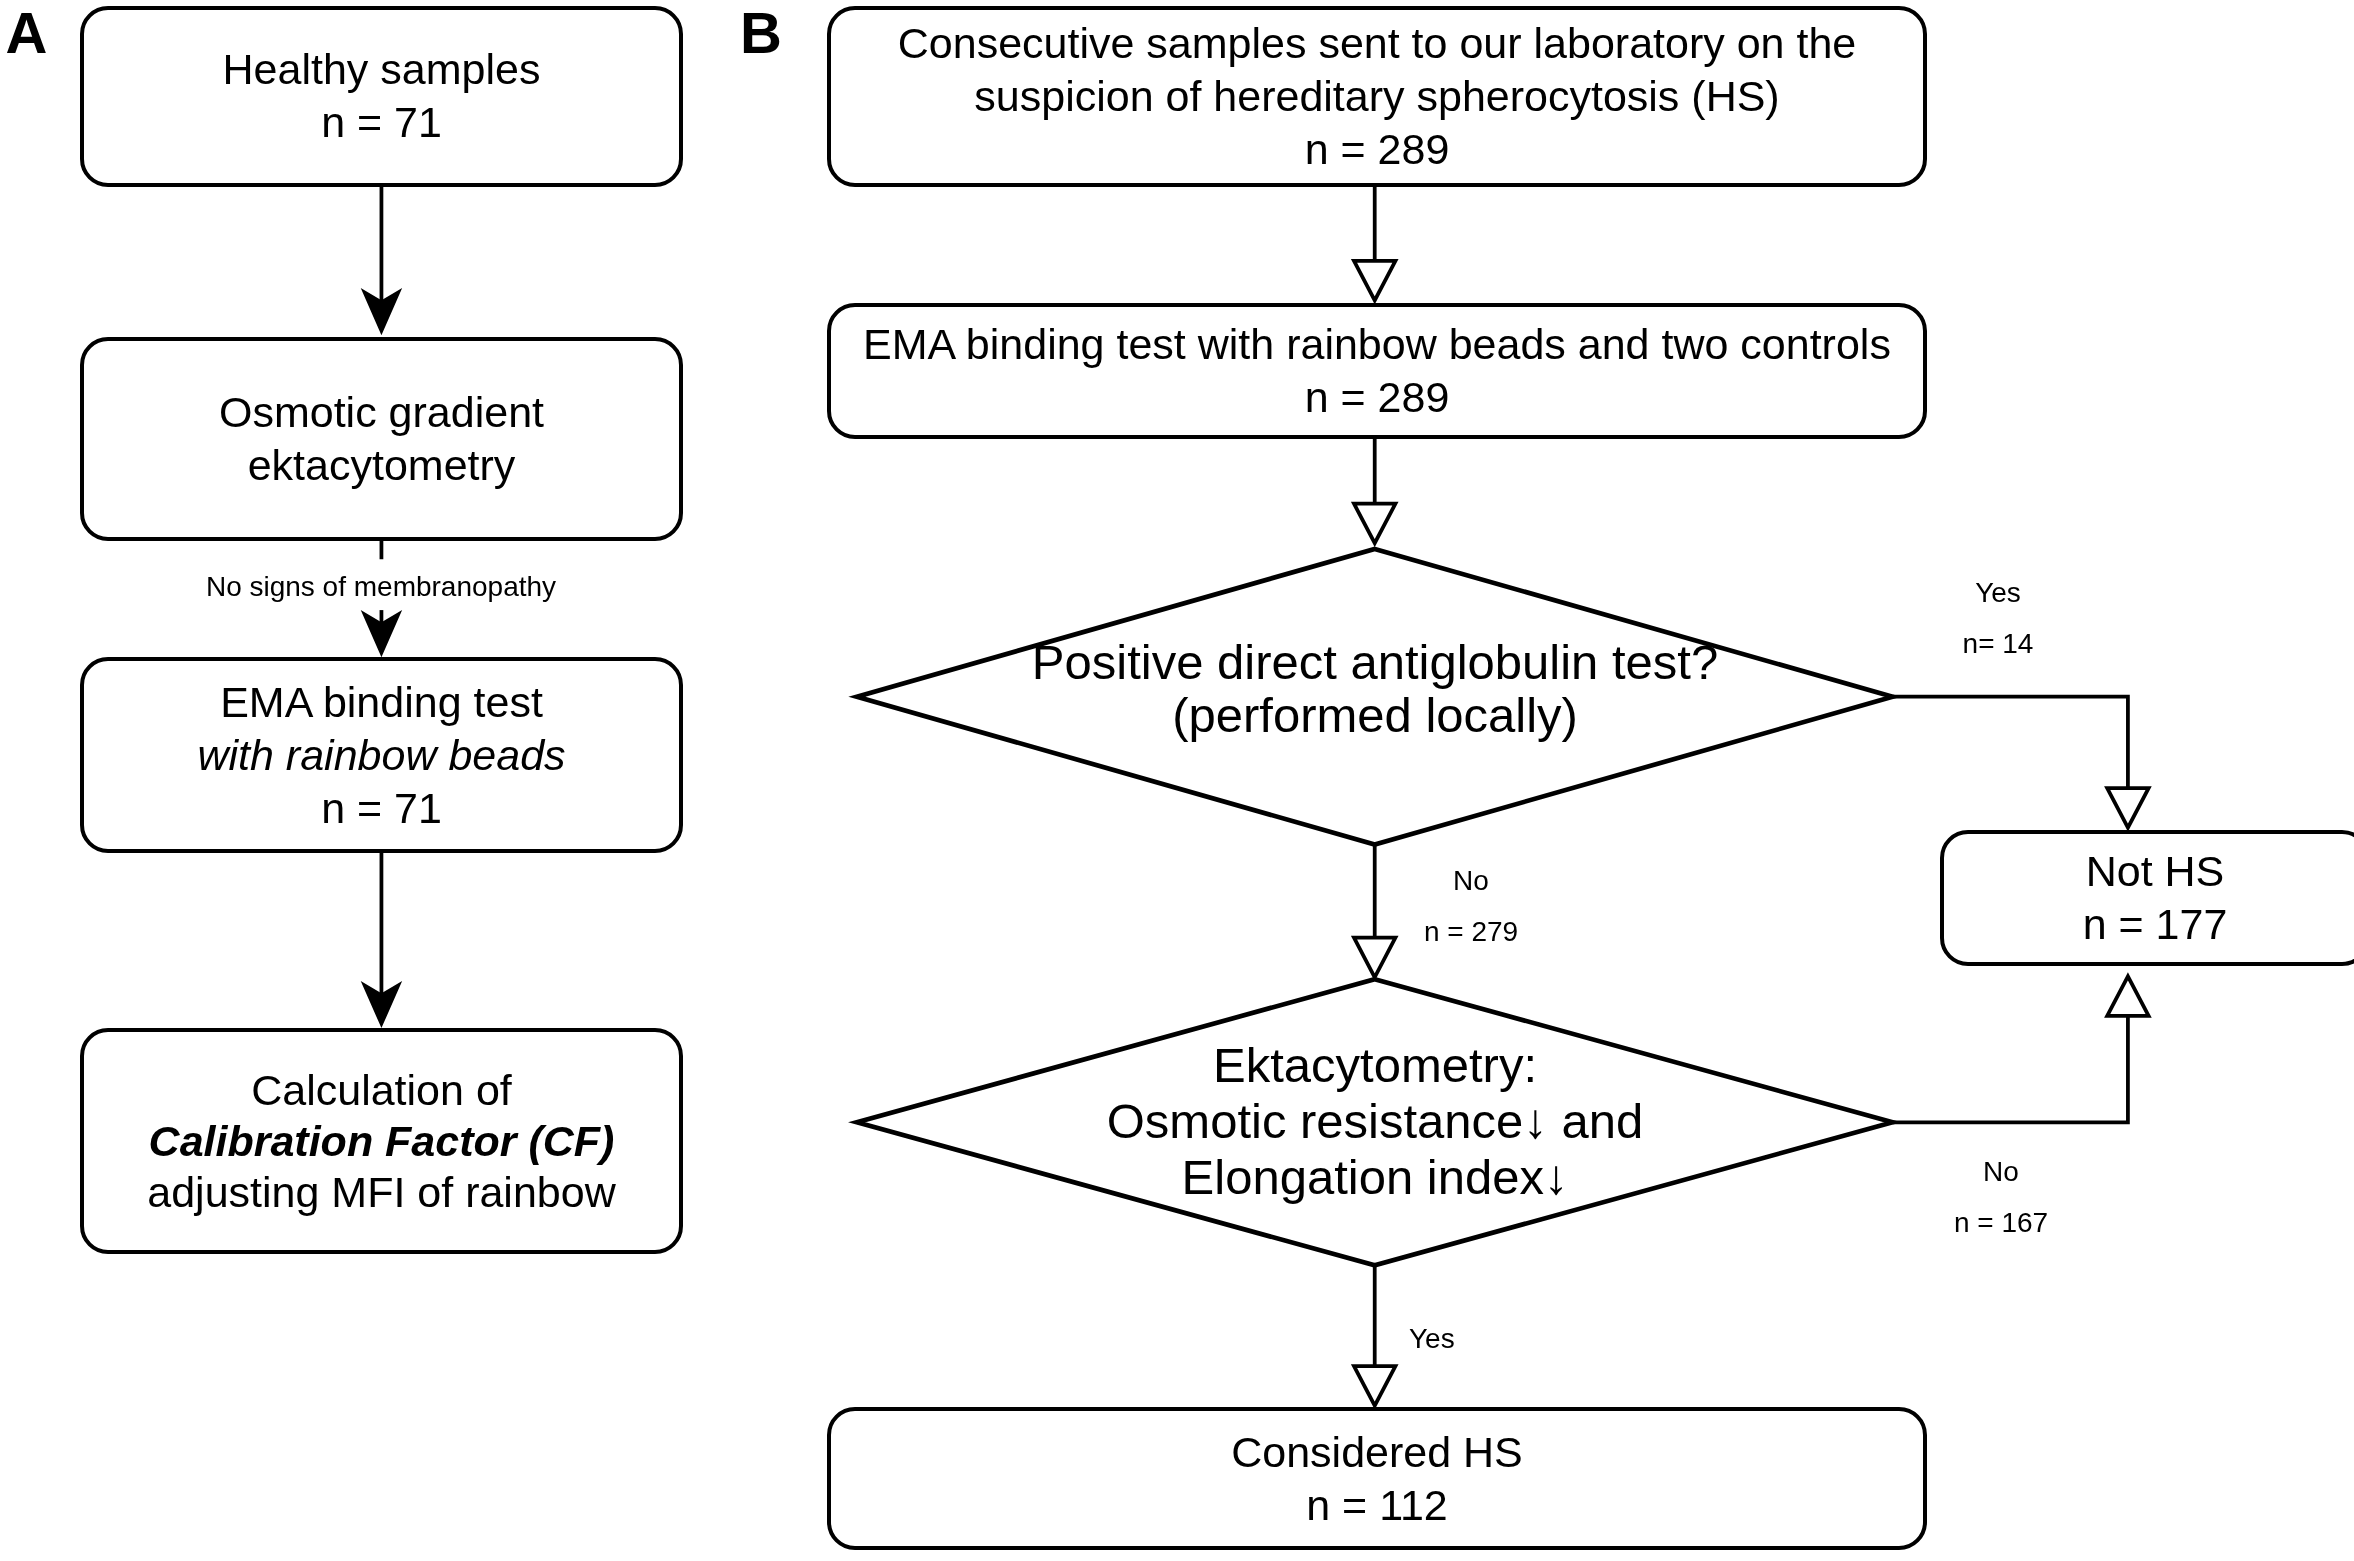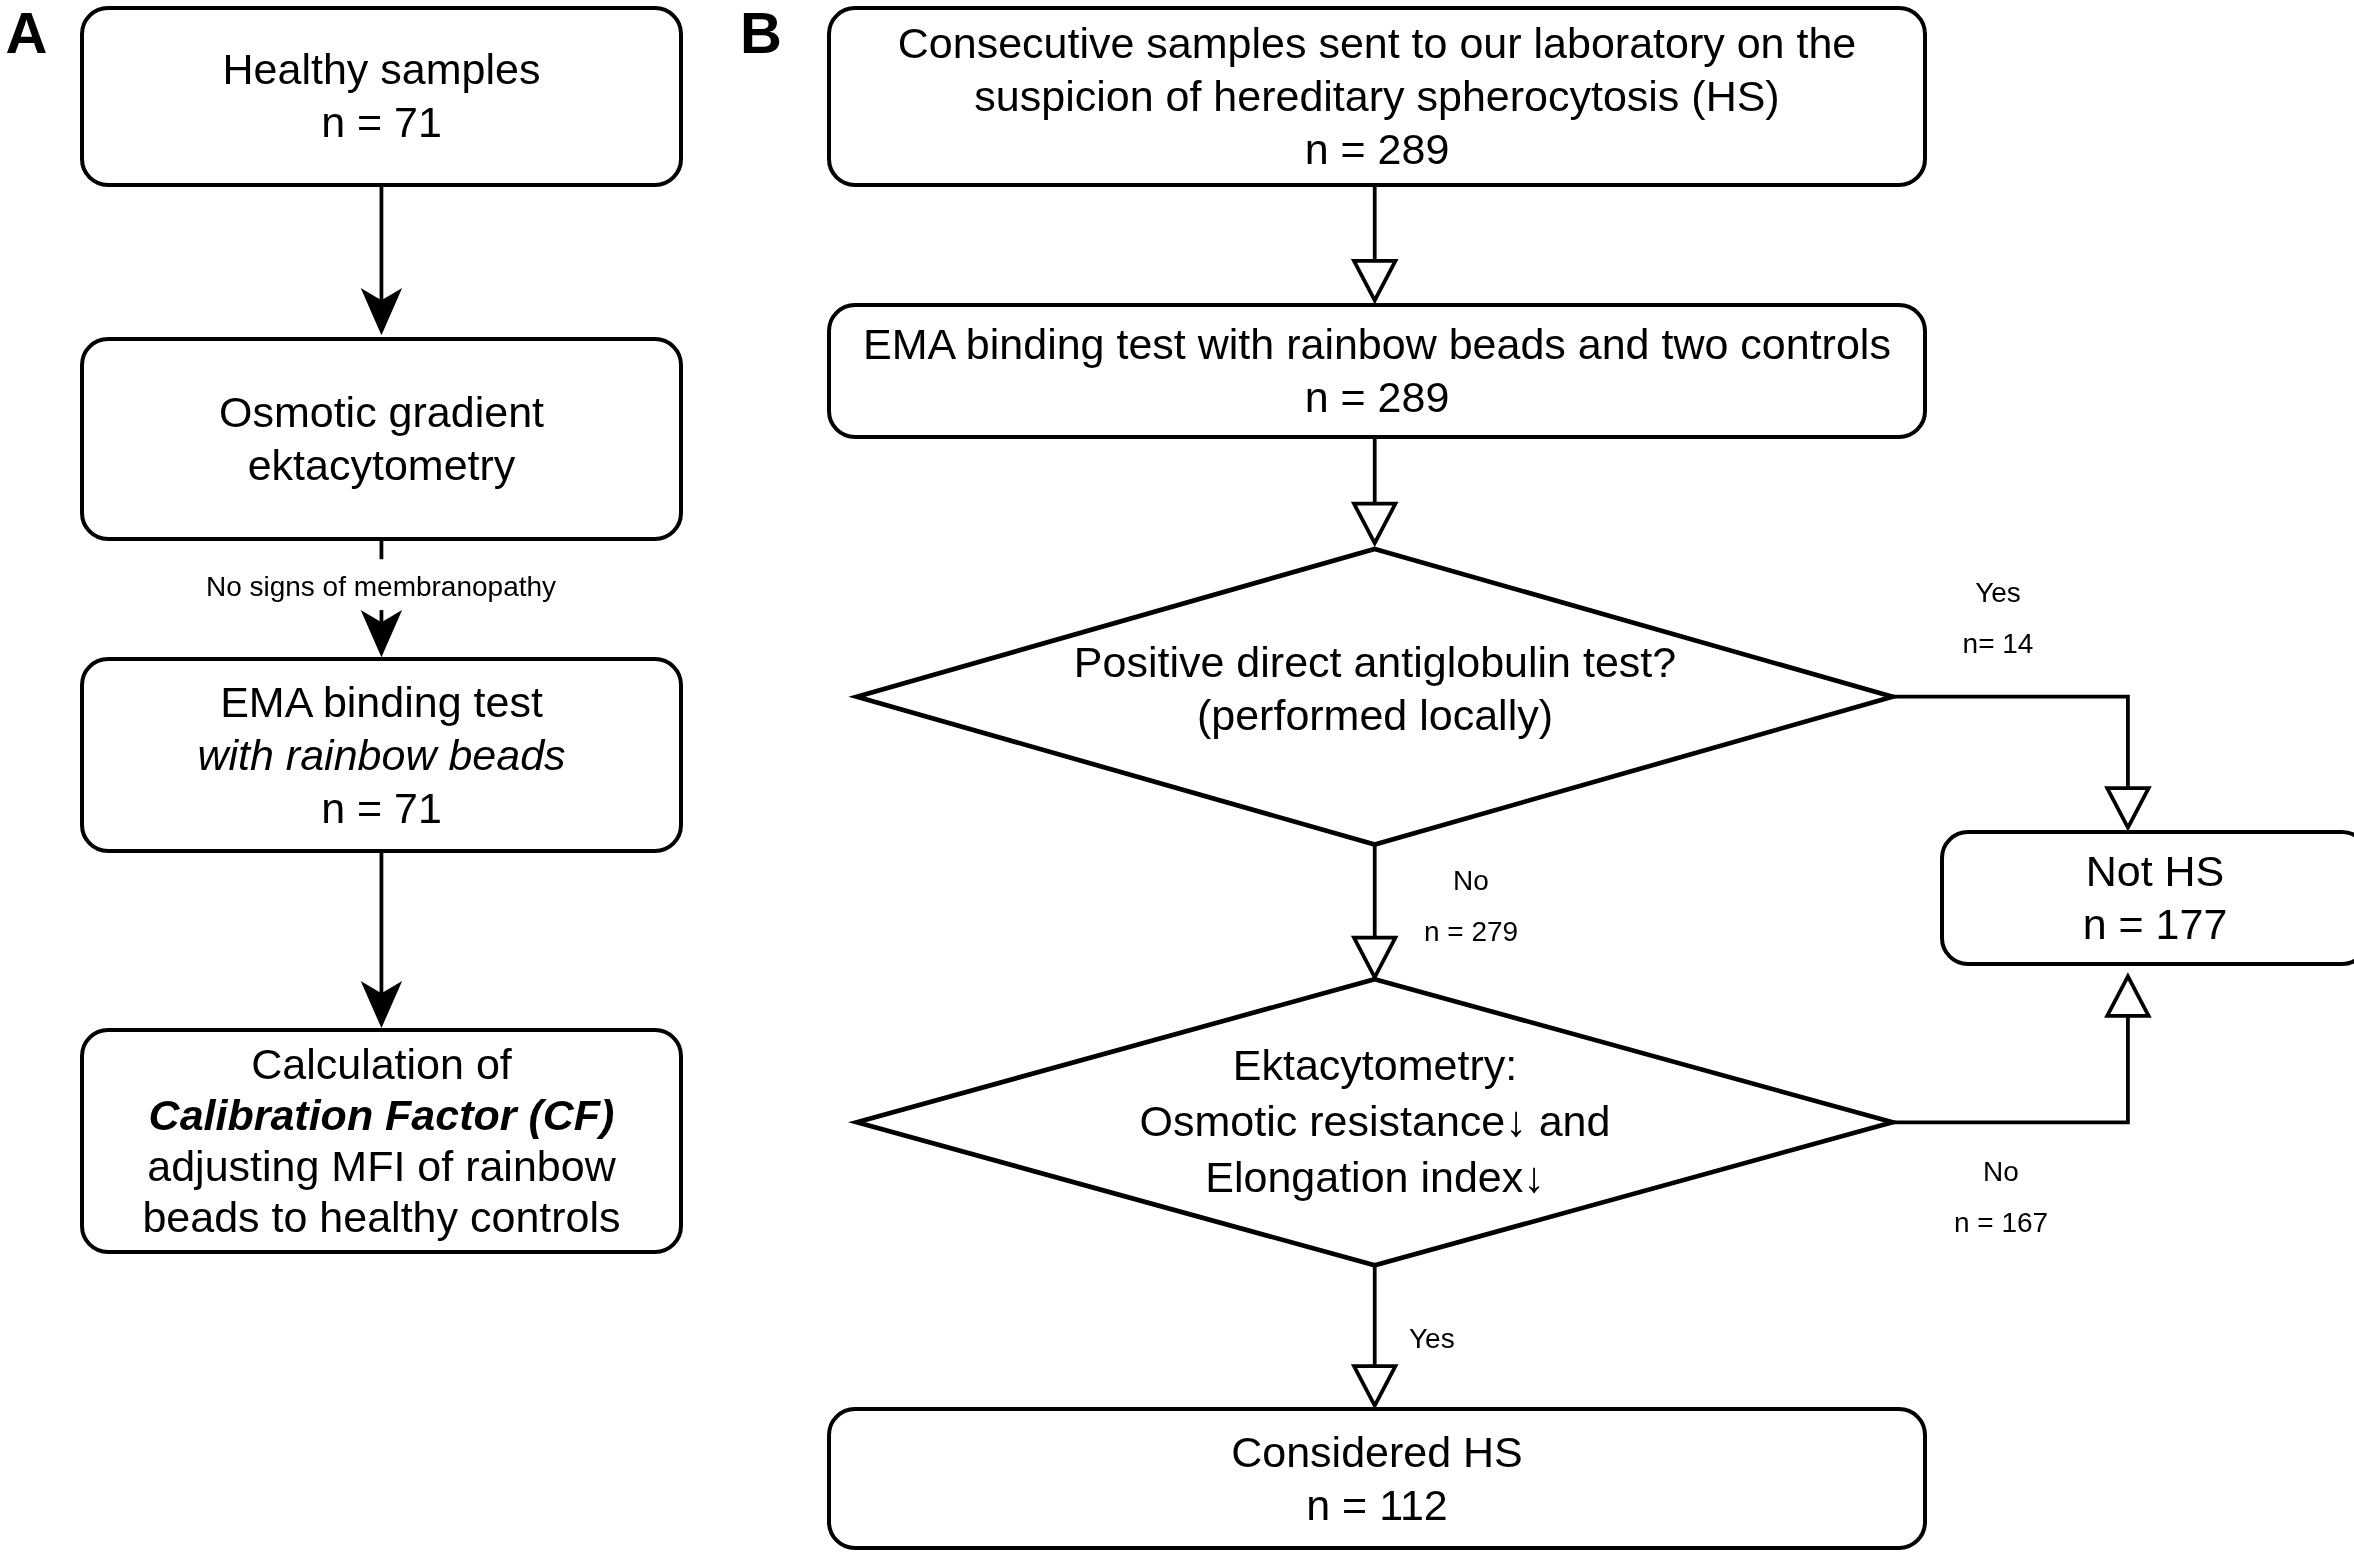--- a/index.html
+++ b/index.html
@@ -29,21 +29,21 @@
     align-items:center;
     justify-content:center;
     text-align:center;
     font-size:43px;
     line-height:53px;
   }
   .dtext{
     position:absolute;
     transform:translate(-50%,-50%);
     text-align:center;
-    font-size:43px;
+    font-size:49px;
     line-height:53px;
     white-space:nowrap;
   }
   .dtext.lh60{line-height:56px;}
   .elabel{
     position:absolute;
     text-align:center;
     font-size:28px;
     line-height:51px;
     white-space:nowrap;
@@ -110,21 +110,20 @@
   <div class="node" style="left:80px;top:657px;width:603px;height:196px">
     <div>EMA binding test</div>
     <div class="italic">with rainbow beads</div>
     <div>n = 71</div>
   </div>
 
   <div class="node" style="left:80px;top:1028px;width:603px;height:226px;line-height:51px">
     <div>Calculation of</div>
     <div class="bolditalic">Calibration Factor (CF)</div>
     <div>adjusting MFI of rainbow</div>
-    <div>beads to healthy controls</div>
   </div>
 
   <div class="node" style="left:827px;top:5.6px;width:1100px;height:181px">
     <div>Consecutive samples sent to our laboratory on the</div>
     <div>suspicion of hereditary spherocytosis (HS)</div>
     <div>n = 289</div>
   </div>
 
   <div class="node" style="left:827px;top:303px;width:1100px;height:136px">
     <div>EMA binding test with rainbow beads and two controls</div>

